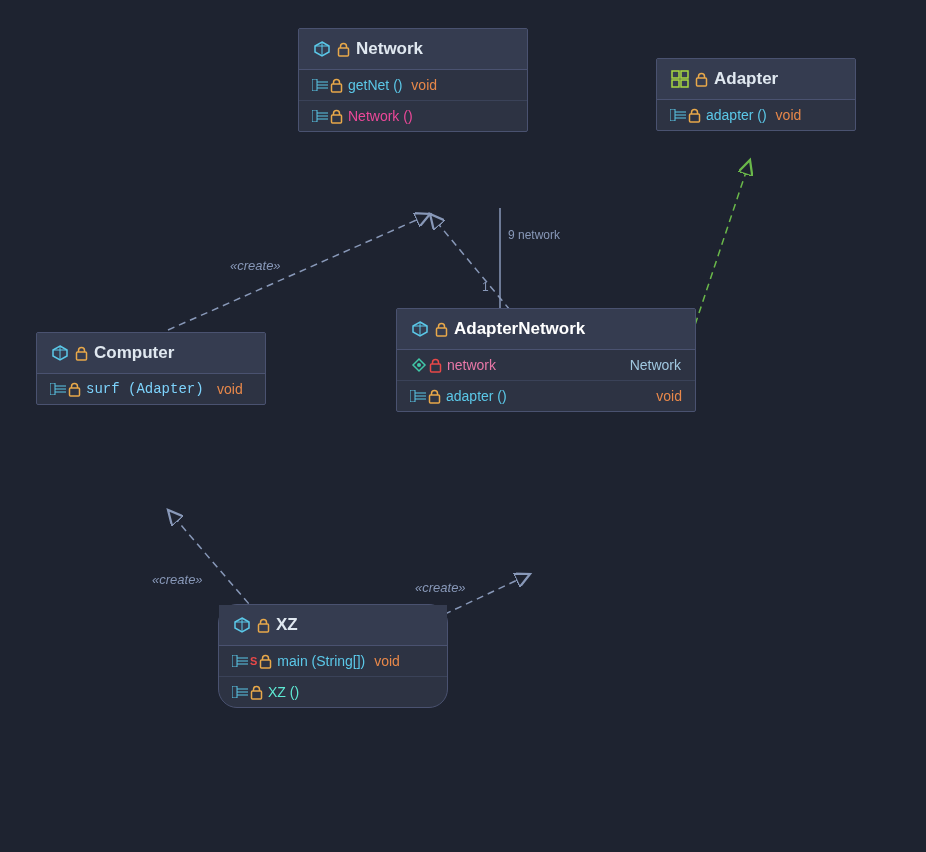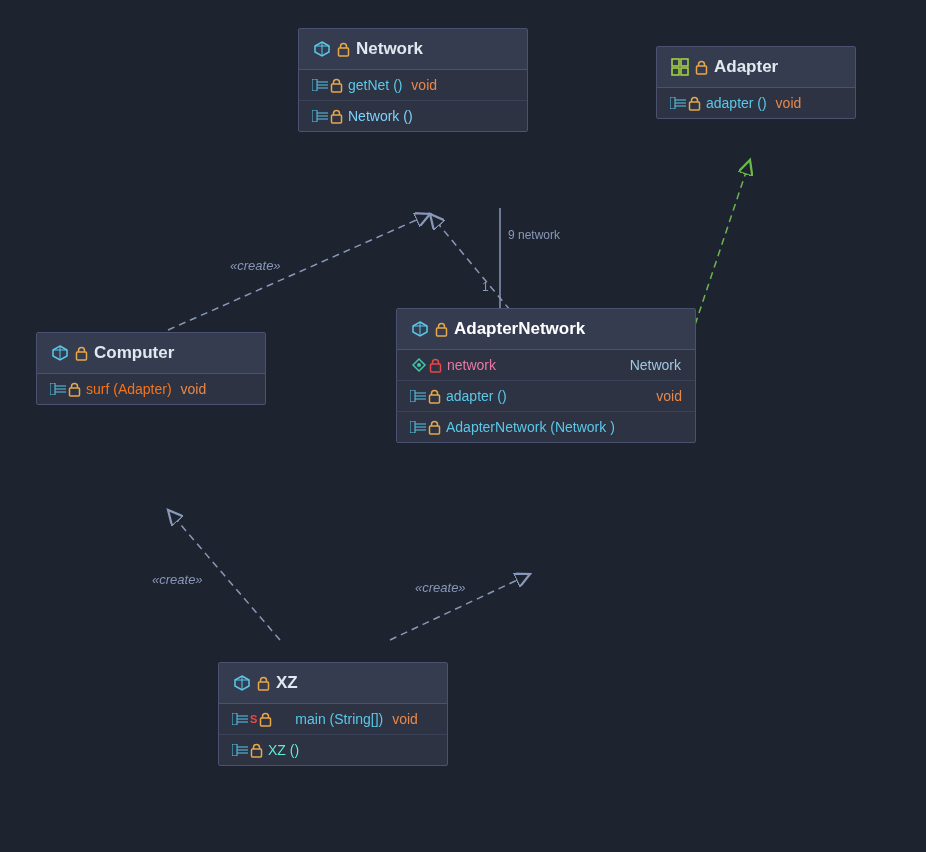--- a/index.html
+++ b/index.html
@@ -181,26 +181,26 @@
               <rect x="0" y="0" width="5" height="12" fill="none" stroke="#5bc8e8" stroke-width="1"></rect>
               <line x1="5" y1="3" x2="16" y2="3" stroke="#5bc8e8" stroke-width="1"></line>
               <line x1="5" y1="6" x2="16" y2="6" stroke="#5bc8e8" stroke-width="1"></line>
               <line x1="5" y1="9" x2="16" y2="9" stroke="#5bc8e8" stroke-width="1"></line>
             </svg>
           <svg width="13" height="15" viewBox="0 0 13 15">
               <rect x="1.5" y="6" width="10" height="8" rx="1" fill="none" stroke="#e8a84a" stroke-width="1.5"></rect>
               <path d="M3.5 6V4.5a3 3 0 0 1 6 0V6" fill="none" stroke="#e8a84a" stroke-width="1.5"></path>
             </svg>
         </span>
-        <span style="color:#7dd3fc;">Network ()</span>
-      </div>
-    </div>
-  </div>
-
-  <div class="uml-class" style="left:656px; top:46px; min-width:200px;">
+        <span style="color:#ec4899;">Network ()</span>
+      </div>
+    </div>
+  </div>
+
+  <div class="uml-class" style="left:656px; top:58px; min-width:200px;">
     <div class="uml-class-header">
       <span style="display:inline-flex;align-items:center;">
         <svg width="18" height="18" viewBox="0 0 18 18">
           <rect x="1" y="1" width="7" height="7" fill="none" stroke="#a8d840" stroke-width="1.5"></rect>
           <rect x="10" y="1" width="7" height="7" fill="none" stroke="#a8d840" stroke-width="1.5"></rect>
           <rect x="1" y="10" width="7" height="7" fill="none" stroke="#a8d840" stroke-width="1.5"></rect>
           <rect x="10" y="10" width="7" height="7" fill="none" stroke="#a8d840" stroke-width="1.5"></rect>
         </svg>
       </span>
       <span style="display:inline-flex;align-items:center;">
@@ -255,21 +255,21 @@
               <rect x="0" y="0" width="5" height="12" fill="none" stroke="#5bc8e8" stroke-width="1"></rect>
               <line x1="5" y1="3" x2="16" y2="3" stroke="#5bc8e8" stroke-width="1"></line>
               <line x1="5" y1="6" x2="16" y2="6" stroke="#5bc8e8" stroke-width="1"></line>
               <line x1="5" y1="9" x2="16" y2="9" stroke="#5bc8e8" stroke-width="1"></line>
             </svg>
           <svg width="13" height="15" viewBox="0 0 13 15">
               <rect x="1.5" y="6" width="10" height="8" rx="1" fill="none" stroke="#e8a84a" stroke-width="1.5"></rect>
               <path d="M3.5 6V4.5a3 3 0 0 1 6 0V6" fill="none" stroke="#e8a84a" stroke-width="1.5"></path>
             </svg>
         </span>
-        <span style="color:#f97316;">surf (Adapter)&nbsp;</span>
+        <span style="color:#7dd3fc;font-family:Liberation Mono, monospace;">surf (Adapter)&nbsp;</span>
         <span style="color:#e8884a;">void</span>
       </div>
     </div>
   </div>
 
   <div class="uml-class" style="left:396px; top:308px; min-width:300px;">
     <div class="uml-class-header">
       <span style="display:inline-flex;align-items:center;">
         <svg width="18" height="18" viewBox="0 0 18 18">
             <polygon points="9,2 16,6 16,12 9,16 2,12 2,6" fill="none" stroke="#5bc8e8" stroke-width="1.5"></polygon>
@@ -313,39 +313,24 @@
             </svg>
           <svg width="13" height="15" viewBox="0 0 13 15">
               <rect x="1.5" y="6" width="10" height="8" rx="1" fill="none" stroke="#e8a84a" stroke-width="1.5"></rect>
               <path d="M3.5 6V4.5a3 3 0 0 1 6 0V6" fill="none" stroke="#e8a84a" stroke-width="1.5"></path>
             </svg>
         </span>
         <span style="color:#5bc8e8;flex:1;">adapter ()</span>
         <span style="color:#e8884a;margin-left:auto;">void</span>
       </div>
 
-      <div class="uml-method">
-        <span style="display:inline-flex;align-items:center;gap:2px;">
-          <svg width="16" height="12" viewBox="0 0 16 12">
-              <rect x="0" y="0" width="5" height="12" fill="none" stroke="#5bc8e8" stroke-width="1"></rect>
-              <line x1="5" y1="3" x2="16" y2="3" stroke="#5bc8e8" stroke-width="1"></line>
-              <line x1="5" y1="6" x2="16" y2="6" stroke="#5bc8e8" stroke-width="1"></line>
-              <line x1="5" y1="9" x2="16" y2="9" stroke="#5bc8e8" stroke-width="1"></line>
-            </svg>
-          <svg width="13" height="15" viewBox="0 0 13 15">
-              <rect x="1.5" y="6" width="10" height="8" rx="1" fill="none" stroke="#e8a84a" stroke-width="1.5"></rect>
-              <path d="M3.5 6V4.5a3 3 0 0 1 6 0V6" fill="none" stroke="#e8a84a" stroke-width="1.5"></path>
-            </svg>
-        </span>
-        <span style="color:#5bc8e8;">AdapterNetwork (Network )</span>
-      </div>
-    </div>
-  </div>
-
-  <div class="uml-class" style="left:218px; top:662px; min-width:230px;">
+    </div>
+  </div>
+
+  <div class="uml-class" style="left:218px; top:604px; min-width:230px;border-radius:19px;">
     <div class="uml-class-header">
       <span style="display:inline-flex;align-items:center;">
         <svg width="18" height="18" viewBox="0 0 18 18">
             <polygon points="9,2 16,6 16,12 9,16 2,12 2,6" fill="none" stroke="#5bc8e8" stroke-width="1.5"></polygon>
             <line x1="9" y1="2" x2="9" y2="16" stroke="#5bc8e8" stroke-width="1"></line>
             <line x1="2" y1="6" x2="16" y2="6" stroke="#5bc8e8" stroke-width="1"></line>
           </svg>
       </span>
       <span style="display:inline-flex;align-items:center;">
         <svg width="13" height="15" viewBox="0 0 13 15">
@@ -365,21 +350,21 @@
               <line x1="5" y1="6" x2="16" y2="6" stroke="#5bc8e8" stroke-width="1"></line>
               <line x1="5" y1="9" x2="16" y2="9" stroke="#5bc8e8" stroke-width="1"></line>
             </svg>
 
           <span style="color:#e84848;font-size:11px;font-weight:bold;line-height:1;">S</span>
           <svg width="13" height="15" viewBox="0 0 13 15">
               <rect x="1.5" y="6" width="10" height="8" rx="1" fill="none" stroke="#e8a84a" stroke-width="1.5"></rect>
               <path d="M3.5 6V4.5a3 3 0 0 1 6 0V6" fill="none" stroke="#e8a84a" stroke-width="1.5"></path>
             </svg>
         </span>
-        <span style="color:#5bc8e8;margin-left:18px;">main (String[])&nbsp;</span>
+        <span style="color:#5bc8e8;">main (String[])&nbsp;</span>
         <span style="color:#e8884a;">void</span>
       </div>
 
       <div class="uml-method">
         <span style="display:inline-flex;align-items:center;gap:2px;">
           <svg width="16" height="12" viewBox="0 0 16 12">
               <rect x="0" y="0" width="5" height="12" fill="none" stroke="#5bc8e8" stroke-width="1"></rect>
               <line x1="5" y1="3" x2="16" y2="3" stroke="#5bc8e8" stroke-width="1"></line>
               <line x1="5" y1="6" x2="16" y2="6" stroke="#5bc8e8" stroke-width="1"></line>
               <line x1="5" y1="9" x2="16" y2="9" stroke="#5bc8e8" stroke-width="1"></line>

